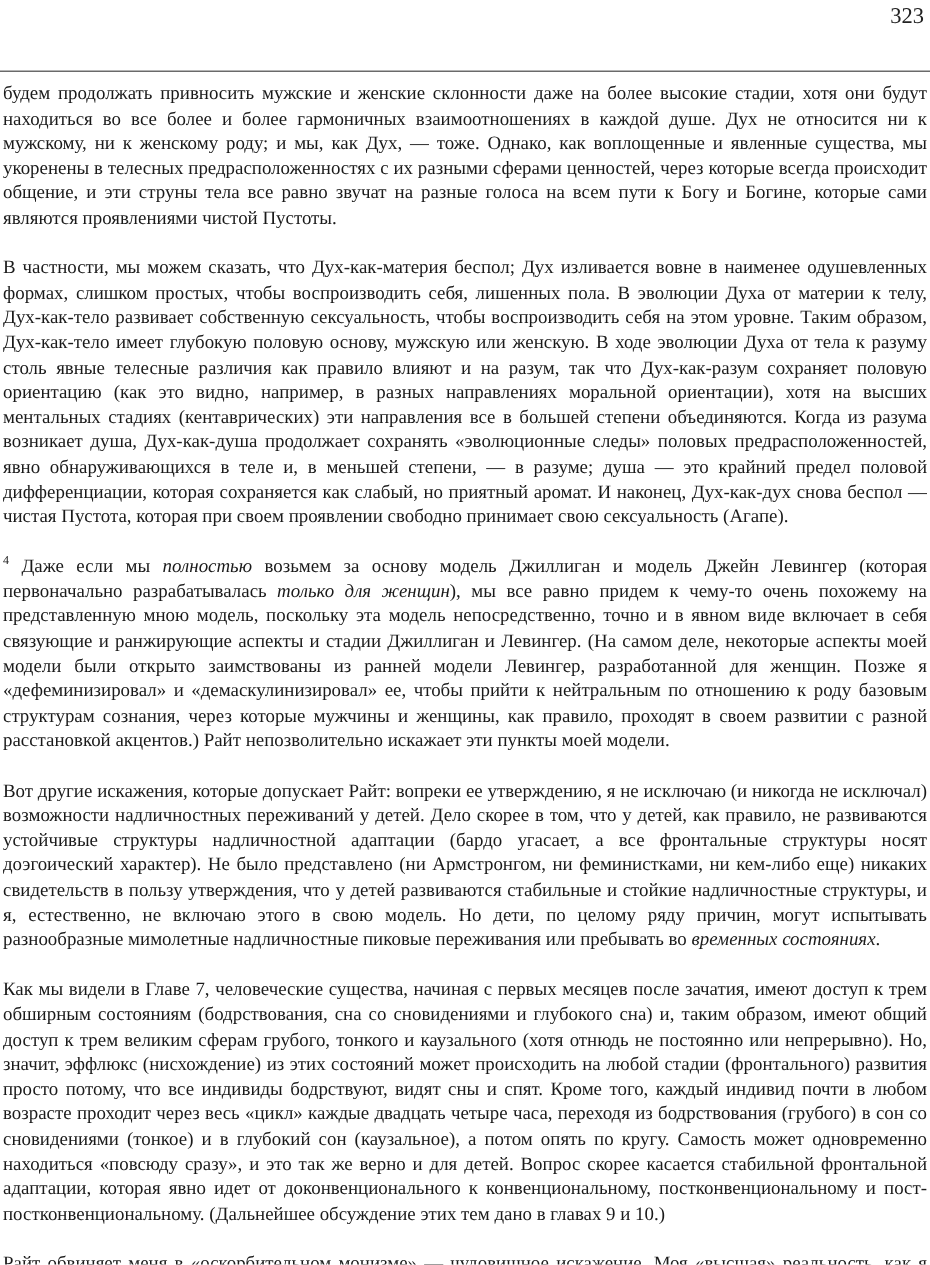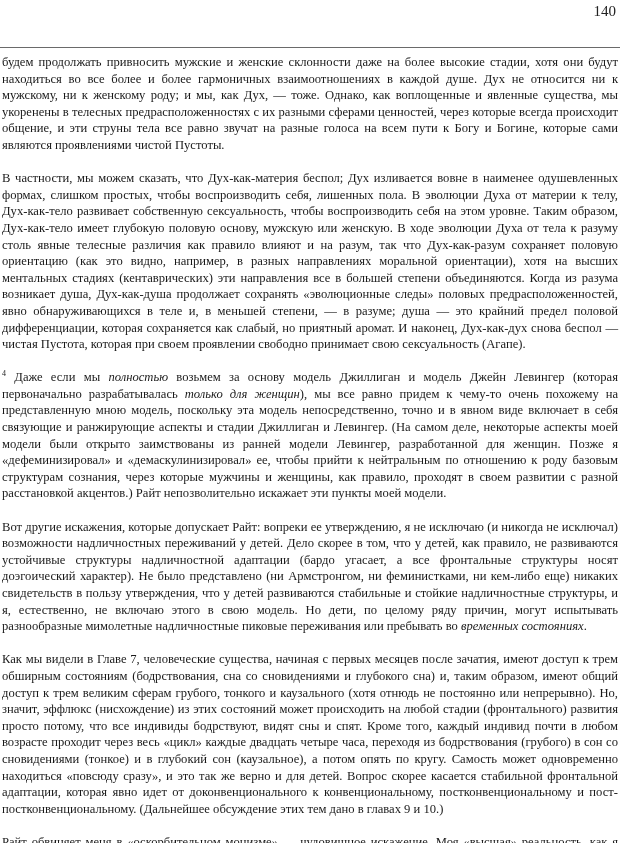--- a/index.html
+++ b/index.html
@@ -22,21 +22,21 @@
       text-align: justify;
     }
     .para { margin: 0 0 16.6px 0; }
     .para:last-child { margin-bottom: 0; }
     sup { font-size: 8px; line-height: 0; vertical-align: 5px; }
     i { font-style: italic; }
   </style>
 </head>
 <body>
 
-<div class="page-number">140</div>
+<div class="page-number">323</div>
 <div class="rule"></div>
 
 <div class="content">
 
   <p class="para"><span>будем продолжать привносить мужские и женские склонности даже на более высокие стадии, хотя они будут находиться во все более и более гармоничных взаимоотношениях в каждой душе. Дух не относится ни к мужскому, ни к женскому роду; и мы, как Дух, — тоже. Однако, как воплощенные и явленные существа, мы укоренены в телесных предрасположенностях с их разными сферами ценностей, через которые всегда происходит общение, и эти струны тела все равно звучат на разные голоса на всем пути к Богу и Богине, которые сами являются проявлениями чистой Пустоты.</span></p>
 
   <p class="para"><span>В частности, мы можем сказать, что Дух-как-материя беспол; Дух изливается вовне в наименее одушевленных формах, слишком простых, чтобы воспроизводить себя, лишенных пола. В эволюции Духа от материи к телу, Дух-как-тело развивает собственную сексуальность, чтобы воспроизводить себя на этом уровне. Таким образом, Дух-как-тело имеет глубокую половую основу, мужскую или женскую. В ходе эволюции Духа от тела к разуму столь явные телесные различия как правило влияют и на разум, так что Дух-как-разум сохраняет половую ориентацию (как это видно, например, в разных направлениях моральной ориентации), хотя на высших ментальных стадиях (кентаврических) эти направления все в большей степени объединяются. Когда из разума возникает душа, Дух-как-душа продолжает сохранять «эволюционные следы» половых предрасположенностей, явно обнаруживающихся в теле и, в меньшей степени, — в разуме; душа — это крайний предел половой дифференциации, которая сохраняется как слабый, но приятный аромат. И наконец, Дух-как-дух снова беспол — чистая Пустота, которая при своем проявлении свободно принимает свою сексуальность (Агапе).</span></p>
 
   <p class="para"><sup>4</sup><span> Даже если мы </span><i>полностью</i><span> возьмем за основу модель Джиллиган и модель Джейн Левингер (которая первоначально разрабатывалась </span><i>только для женщин</i><span>), мы все равно придем к чему-то очень похожему на представленную мною модель, поскольку эта модель непосредственно, точно и в явном виде включает в себя связующие и ранжирующие аспекты и стадии Джиллиган и Левингер. (На самом деле, некоторые аспекты моей модели были открыто заимствованы из ранней модели Левингер, разработанной для женщин. Позже я «дефеминизировал» и «демаскулинизировал» ее, чтобы прийти к нейтральным по отношению к роду базовым структурам сознания, через которые мужчины и женщины, как правило, проходят в своем развитии с разной расстановкой акцентов.) Райт непозволительно искажает эти пункты моей модели.</span></p>
 

